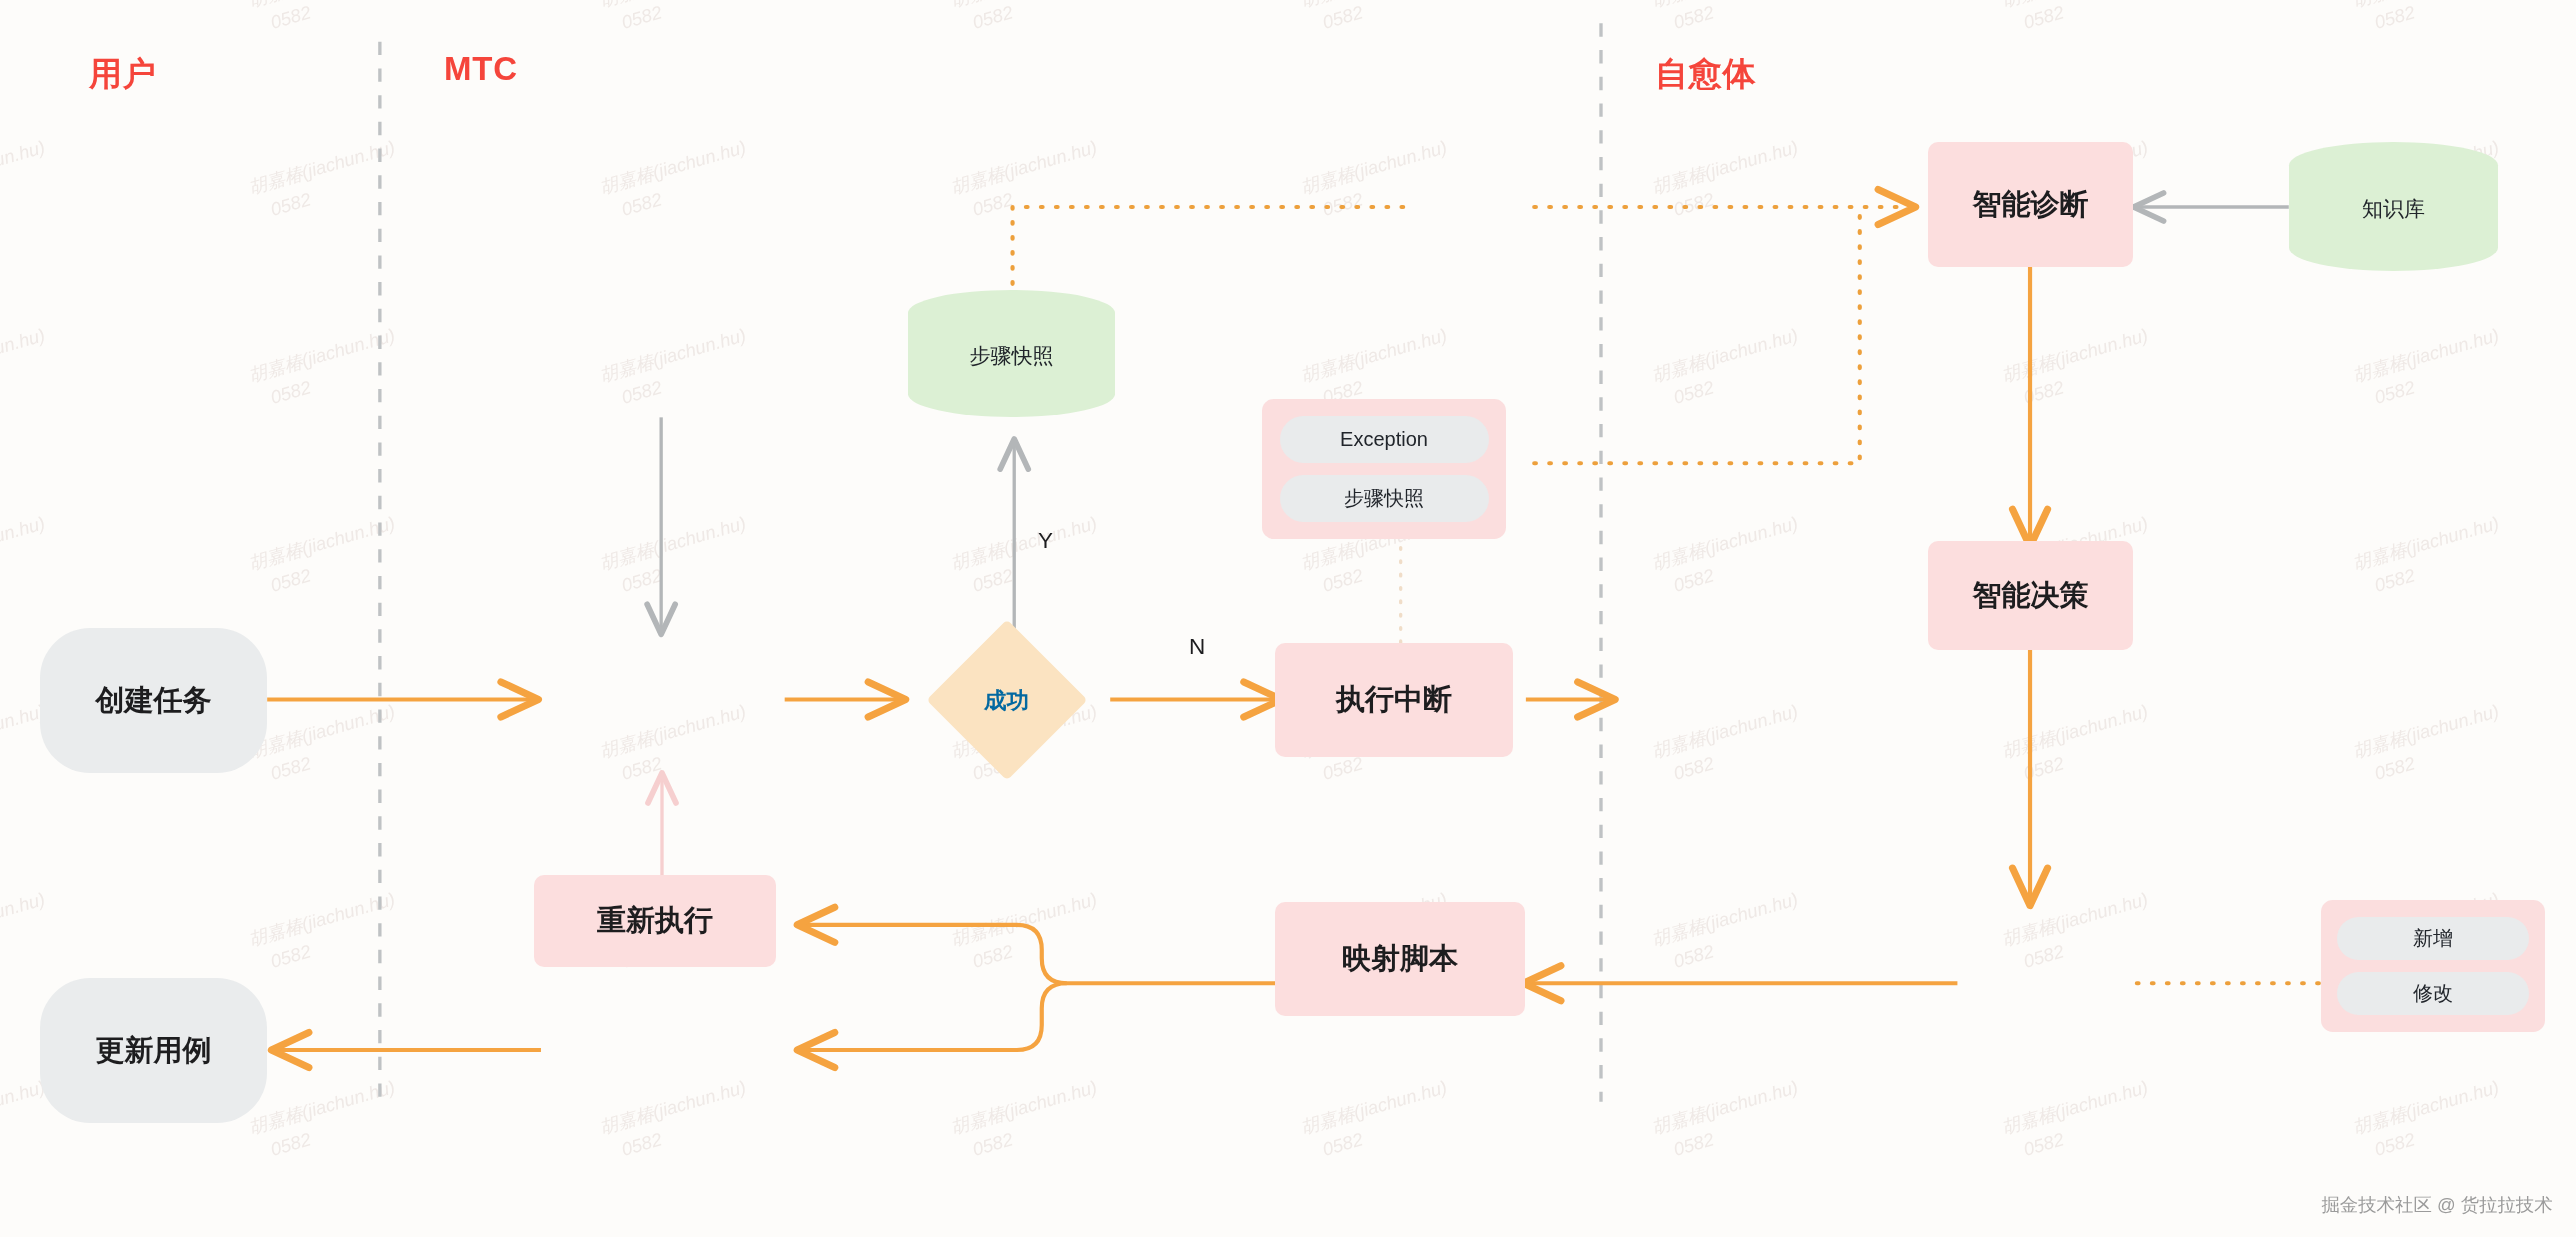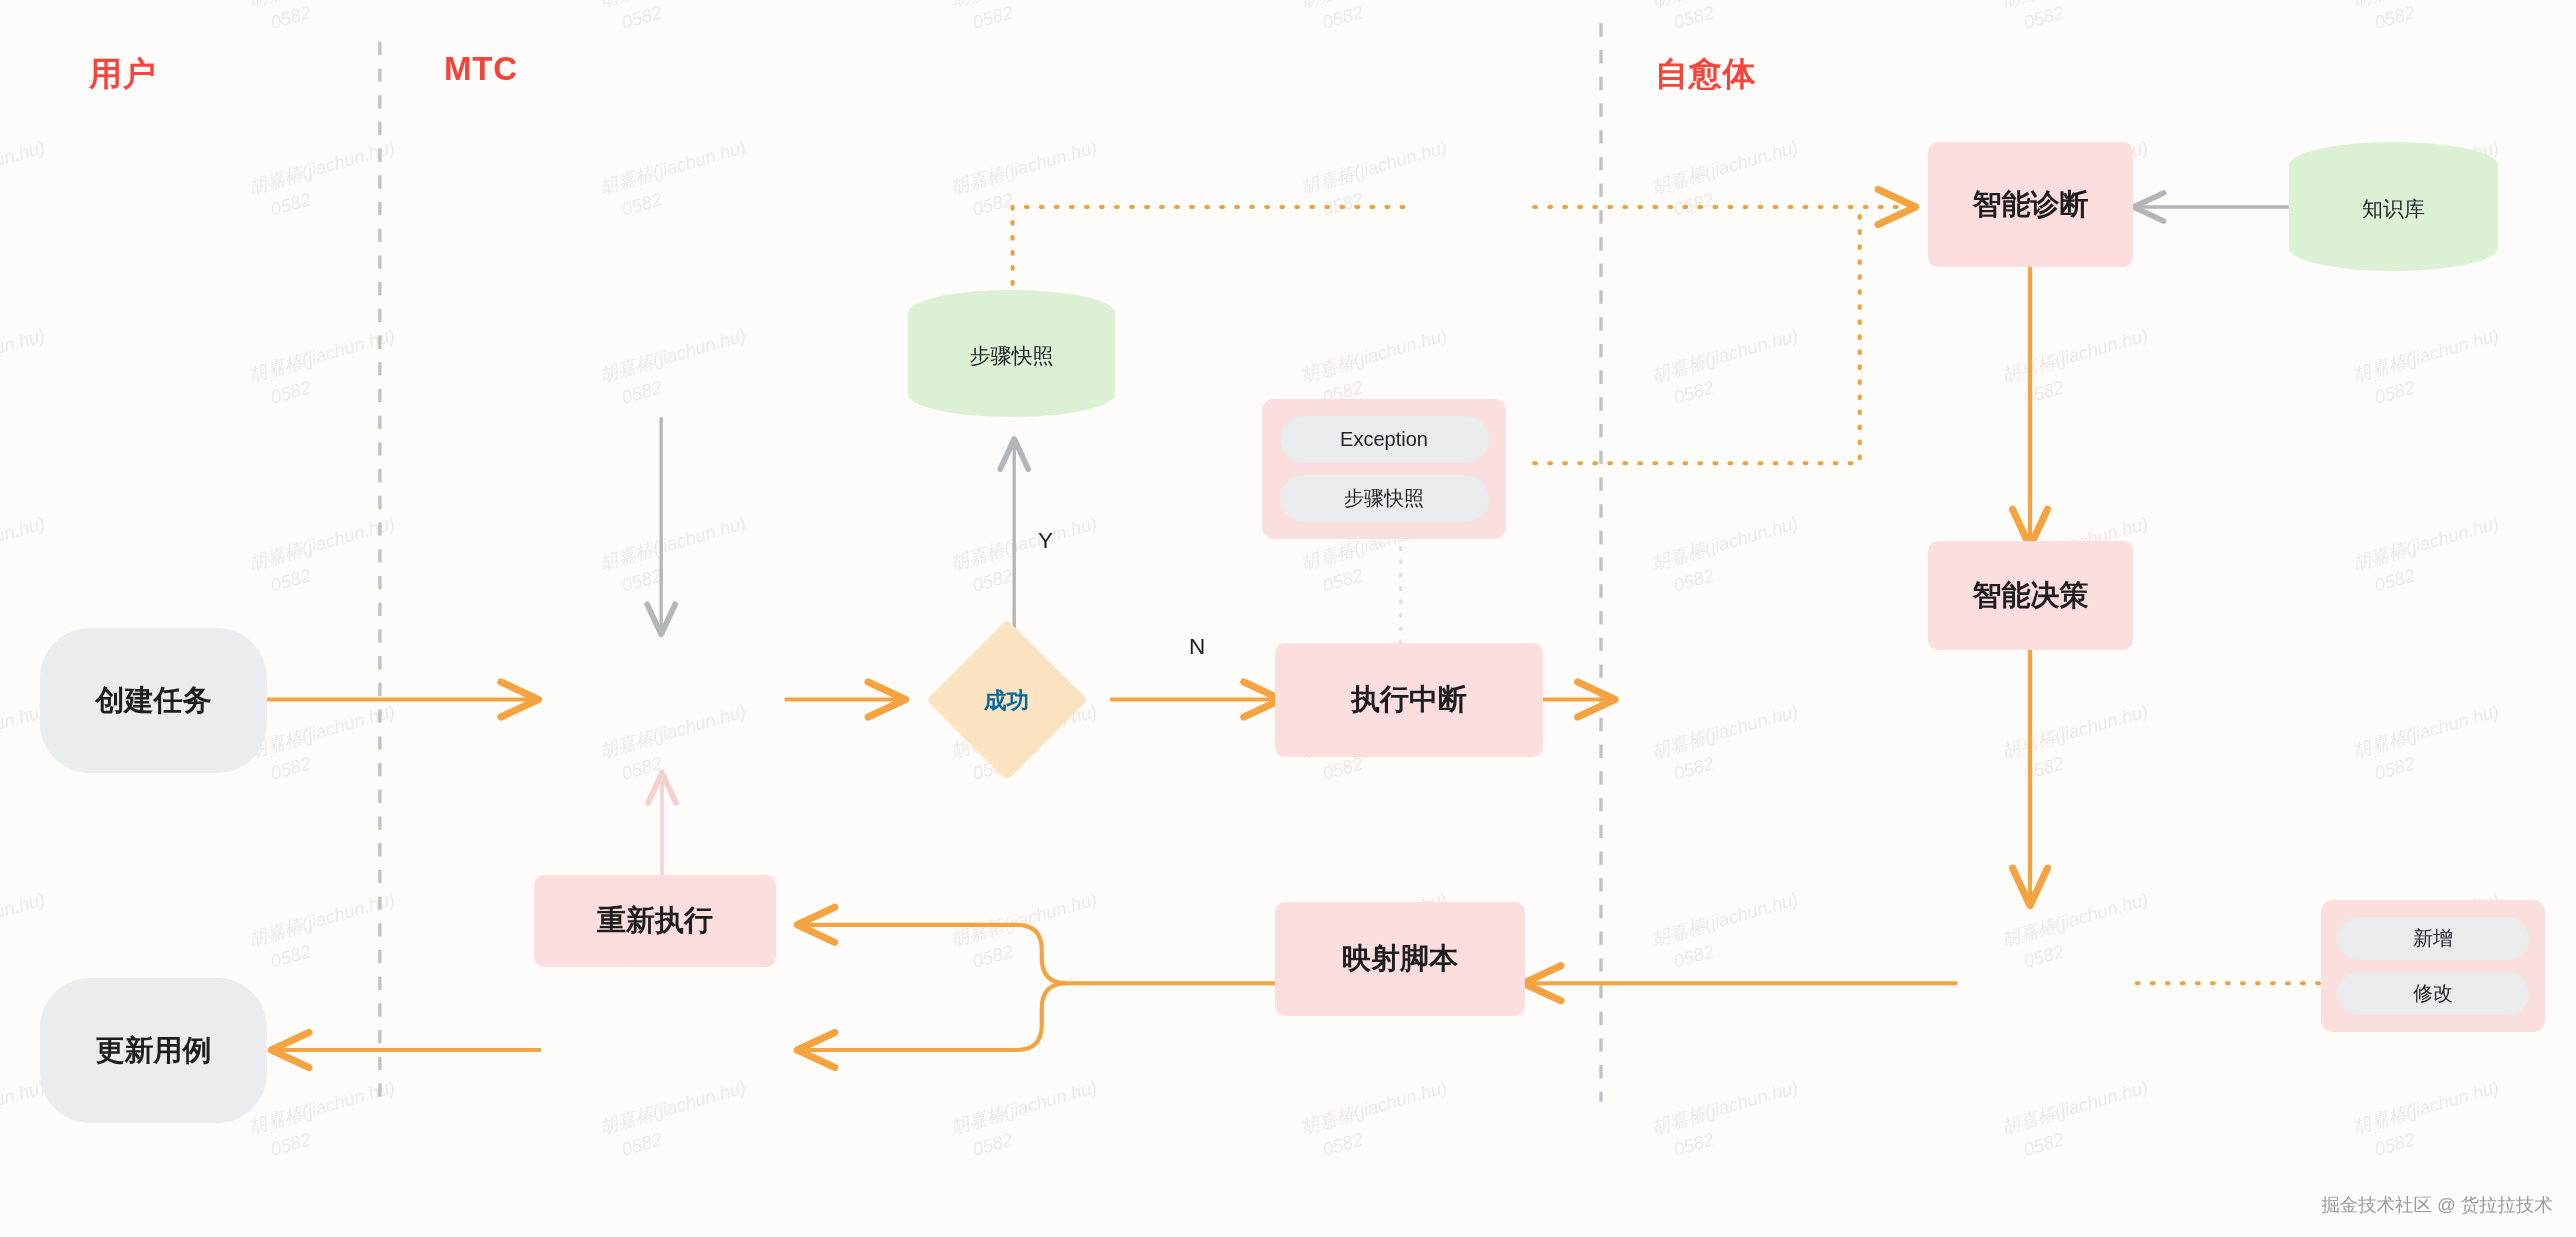--- a/index.html
+++ b/index.html
@@ -448,21 +448,21 @@
   <div class="node node-gray" style="left:40px; top:978px; width:227px; height:145px;">
     <span>更新用例</span>
   </div>
 
 
   <div class="node-diamond-wrap" style="left:902px; top:643px; width:209px; height:114px;">
     <div class="node-diamond" style="left:48px; top:0px; width:114px; height:114px;"></div>
     <div class="node-diamond-label">成功</div>
   </div>
 
-  <div class="node node-pink" style="left:1275px; top:643px; width:268px; height:114px;">
+  <div class="node node-pink" style="left:1275px; top:643px; width:238px; height:114px;">
     <span>执行中断</span>
   </div>
 
   <div class="node node-pink" style="left:534px; top:875px; width:242px; height:92px;">
     <span>重新执行</span>
   </div>
 
 
   <div class="node node-pink" style="left:1275px; top:902px; width:250px; height:114px;">
     <span>映射脚本</span>

